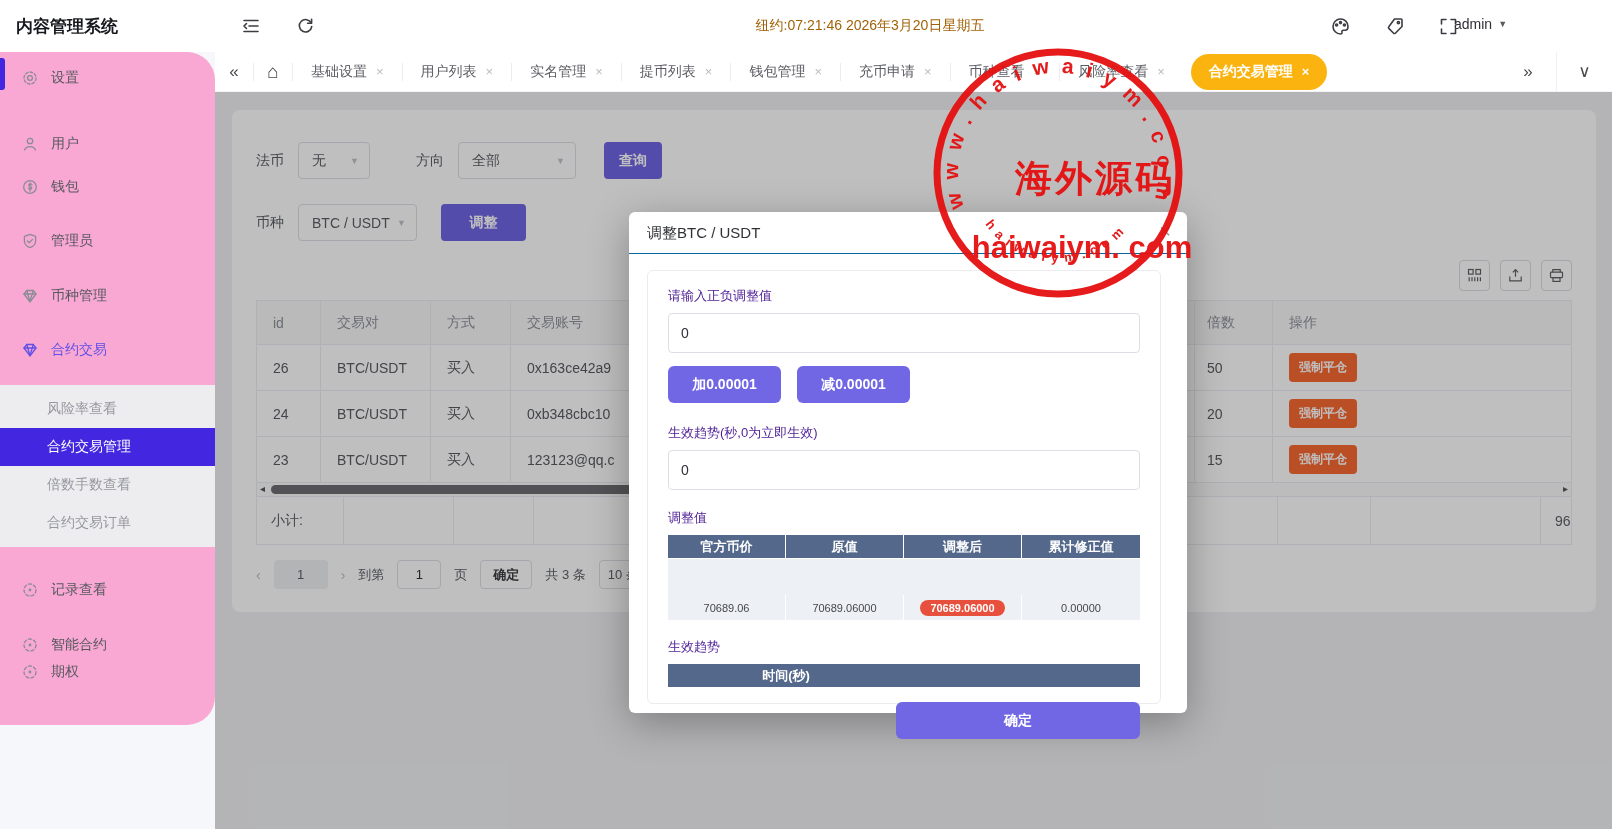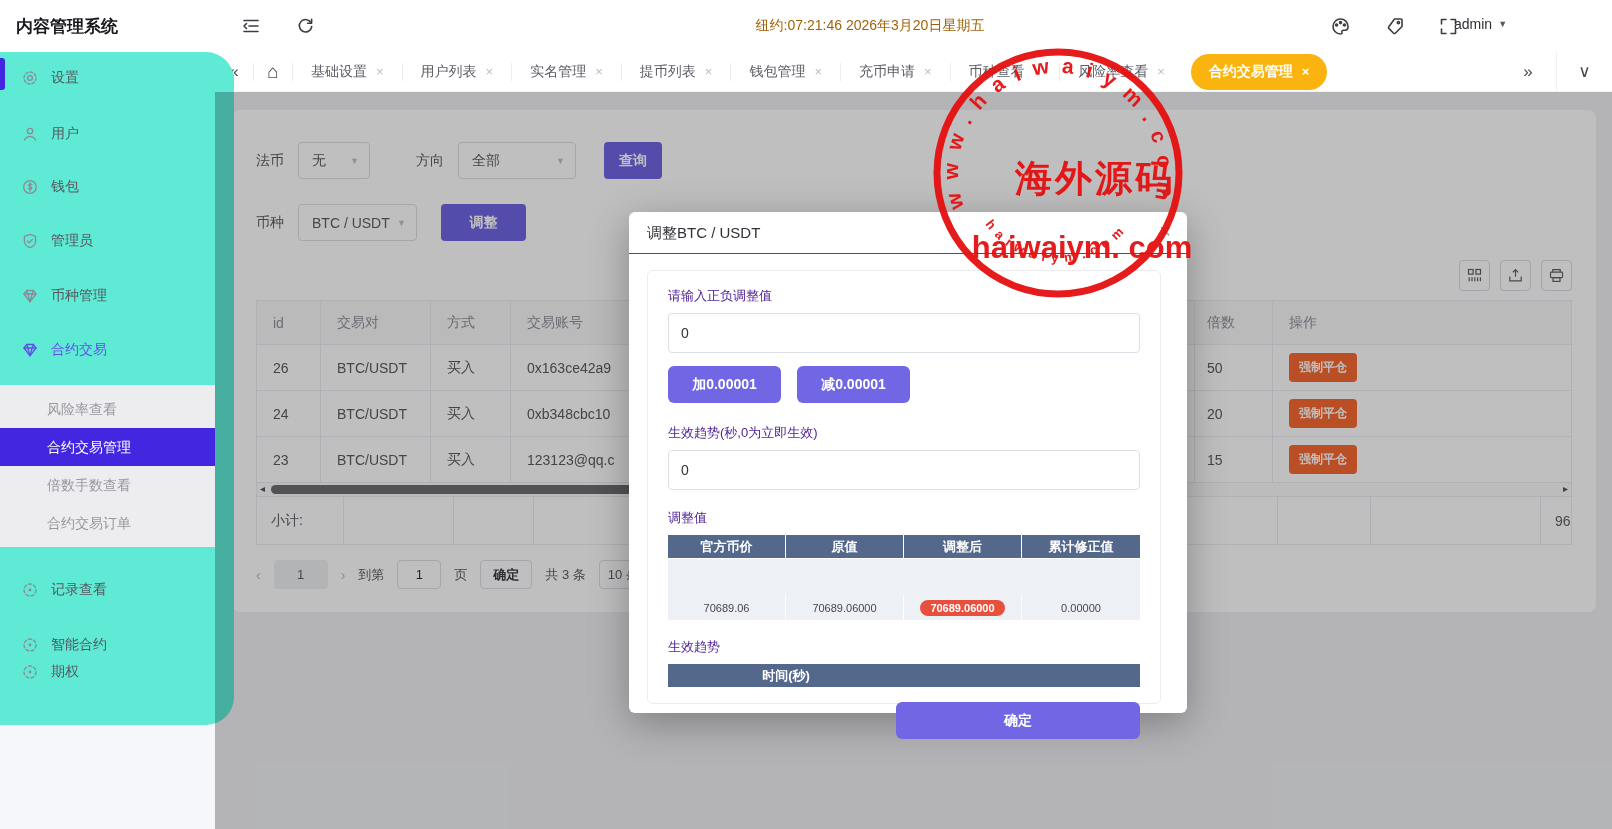--- a/index.html
+++ b/index.html
@@ -21,21 +21,21 @@
   .tsep { width:1px; height:18px; background:#ededf0; }
   .tab { display:flex; align-items:center; gap:9px; padding:0 18px; height:40px; color:#5c5d64; cursor:pointer; white-space:nowrap; }
   .tab .x { font-size:13px; color:#b8bbc2; }
   .tab.active { background:#fbb40f; color:#fff; font-weight:bold; height:36px; border-radius:18px; margin:0 8px; }
   .tab.active .x { color:#fff; }
   .tab-right { margin-left:auto; display:flex; align-items:center; height:40px; }
   .tab-right .tbtn { width:56px; border-left:1px solid #f0f0f3; }
 
   
   .sidebar { position:absolute; left:0; top:52px; width:215px; bottom:0; background:#f6f7fa; z-index:5; }
-  .side-card { position:absolute; left:0; top:0; width:234px; height:673px; background:#5eead4; border-radius:0 28px 28px 0; }
+  .side-card { position:absolute; left:0; top:0; width:215px; height:673px; background:#f9a8d4; border-radius:0 28px 28px 0;font-family:Liberation Mono, monospace; }
   .grp-indicator { position:absolute; left:0; top:6px; width:5px; height:32px; background:#4327e0; border-radius:0 3px 3px 0; }
   .sitem { position:absolute; left:0; width:215px; height:44px; display:flex; align-items:center; gap:13px; padding-left:22px; color:#57585f; cursor:pointer; }
   .sitem svg { display:block; stroke:#8a8c95; fill:none; stroke-width:1.3; stroke-linecap:round; stroke-linejoin:round; }
   .sitem.purple { color:#6050e6; }
   .sitem.purple svg { stroke:#6050e6; }
   .submenu { position:absolute; left:0; top:333px; width:215px; background:#ededf0; padding:5px 0; }
   .subitem { height:38px; line-height:38px; padding-left:47px; color:#97989f; cursor:pointer; }
   .subitem.active { background:#4327e0; color:#fff; font-weight:500; }
 
   
@@ -206,21 +206,21 @@
     <div class="side-card">
       <div class="grp-indicator"></div>
 
       <div class="sitem" style="top:4px;">
         <svg width="16" height="16" viewBox="0 0 16 16">
             <circle cx="8" cy="8" r="6" stroke-dasharray="2.6 2"></circle>
             <circle cx="8" cy="8" r="2.4"></circle>
           </svg>
         <span>设置</span>
       </div>
-      <div class="sitem" style="top:60px;">
+      <div class="sitem" style="top:70px;">
         <svg width="16" height="16" viewBox="0 0 16 16">
             <circle cx="8" cy="5" r="2.7"></circle>
             <path d="M2.6 14a5.6 4.6 0 0 1 10.8 0"></path>
           </svg>
         <span>用户</span>
       </div>
       <div class="sitem" style="top:113px;">
         <svg width="16" height="16" viewBox="0 0 16 16">
             <circle cx="8" cy="8" r="6.3"></circle>
             <path d="M10 5.8c-.5-.8-1.5-1-2.3-.7-1 .3-1.2 1.5-.4 2l1.9.9c1 .5.6 1.9-.5 2.1-.9.2-1.8-.1-2.2-.8M8 3.8v8.4"></path>

